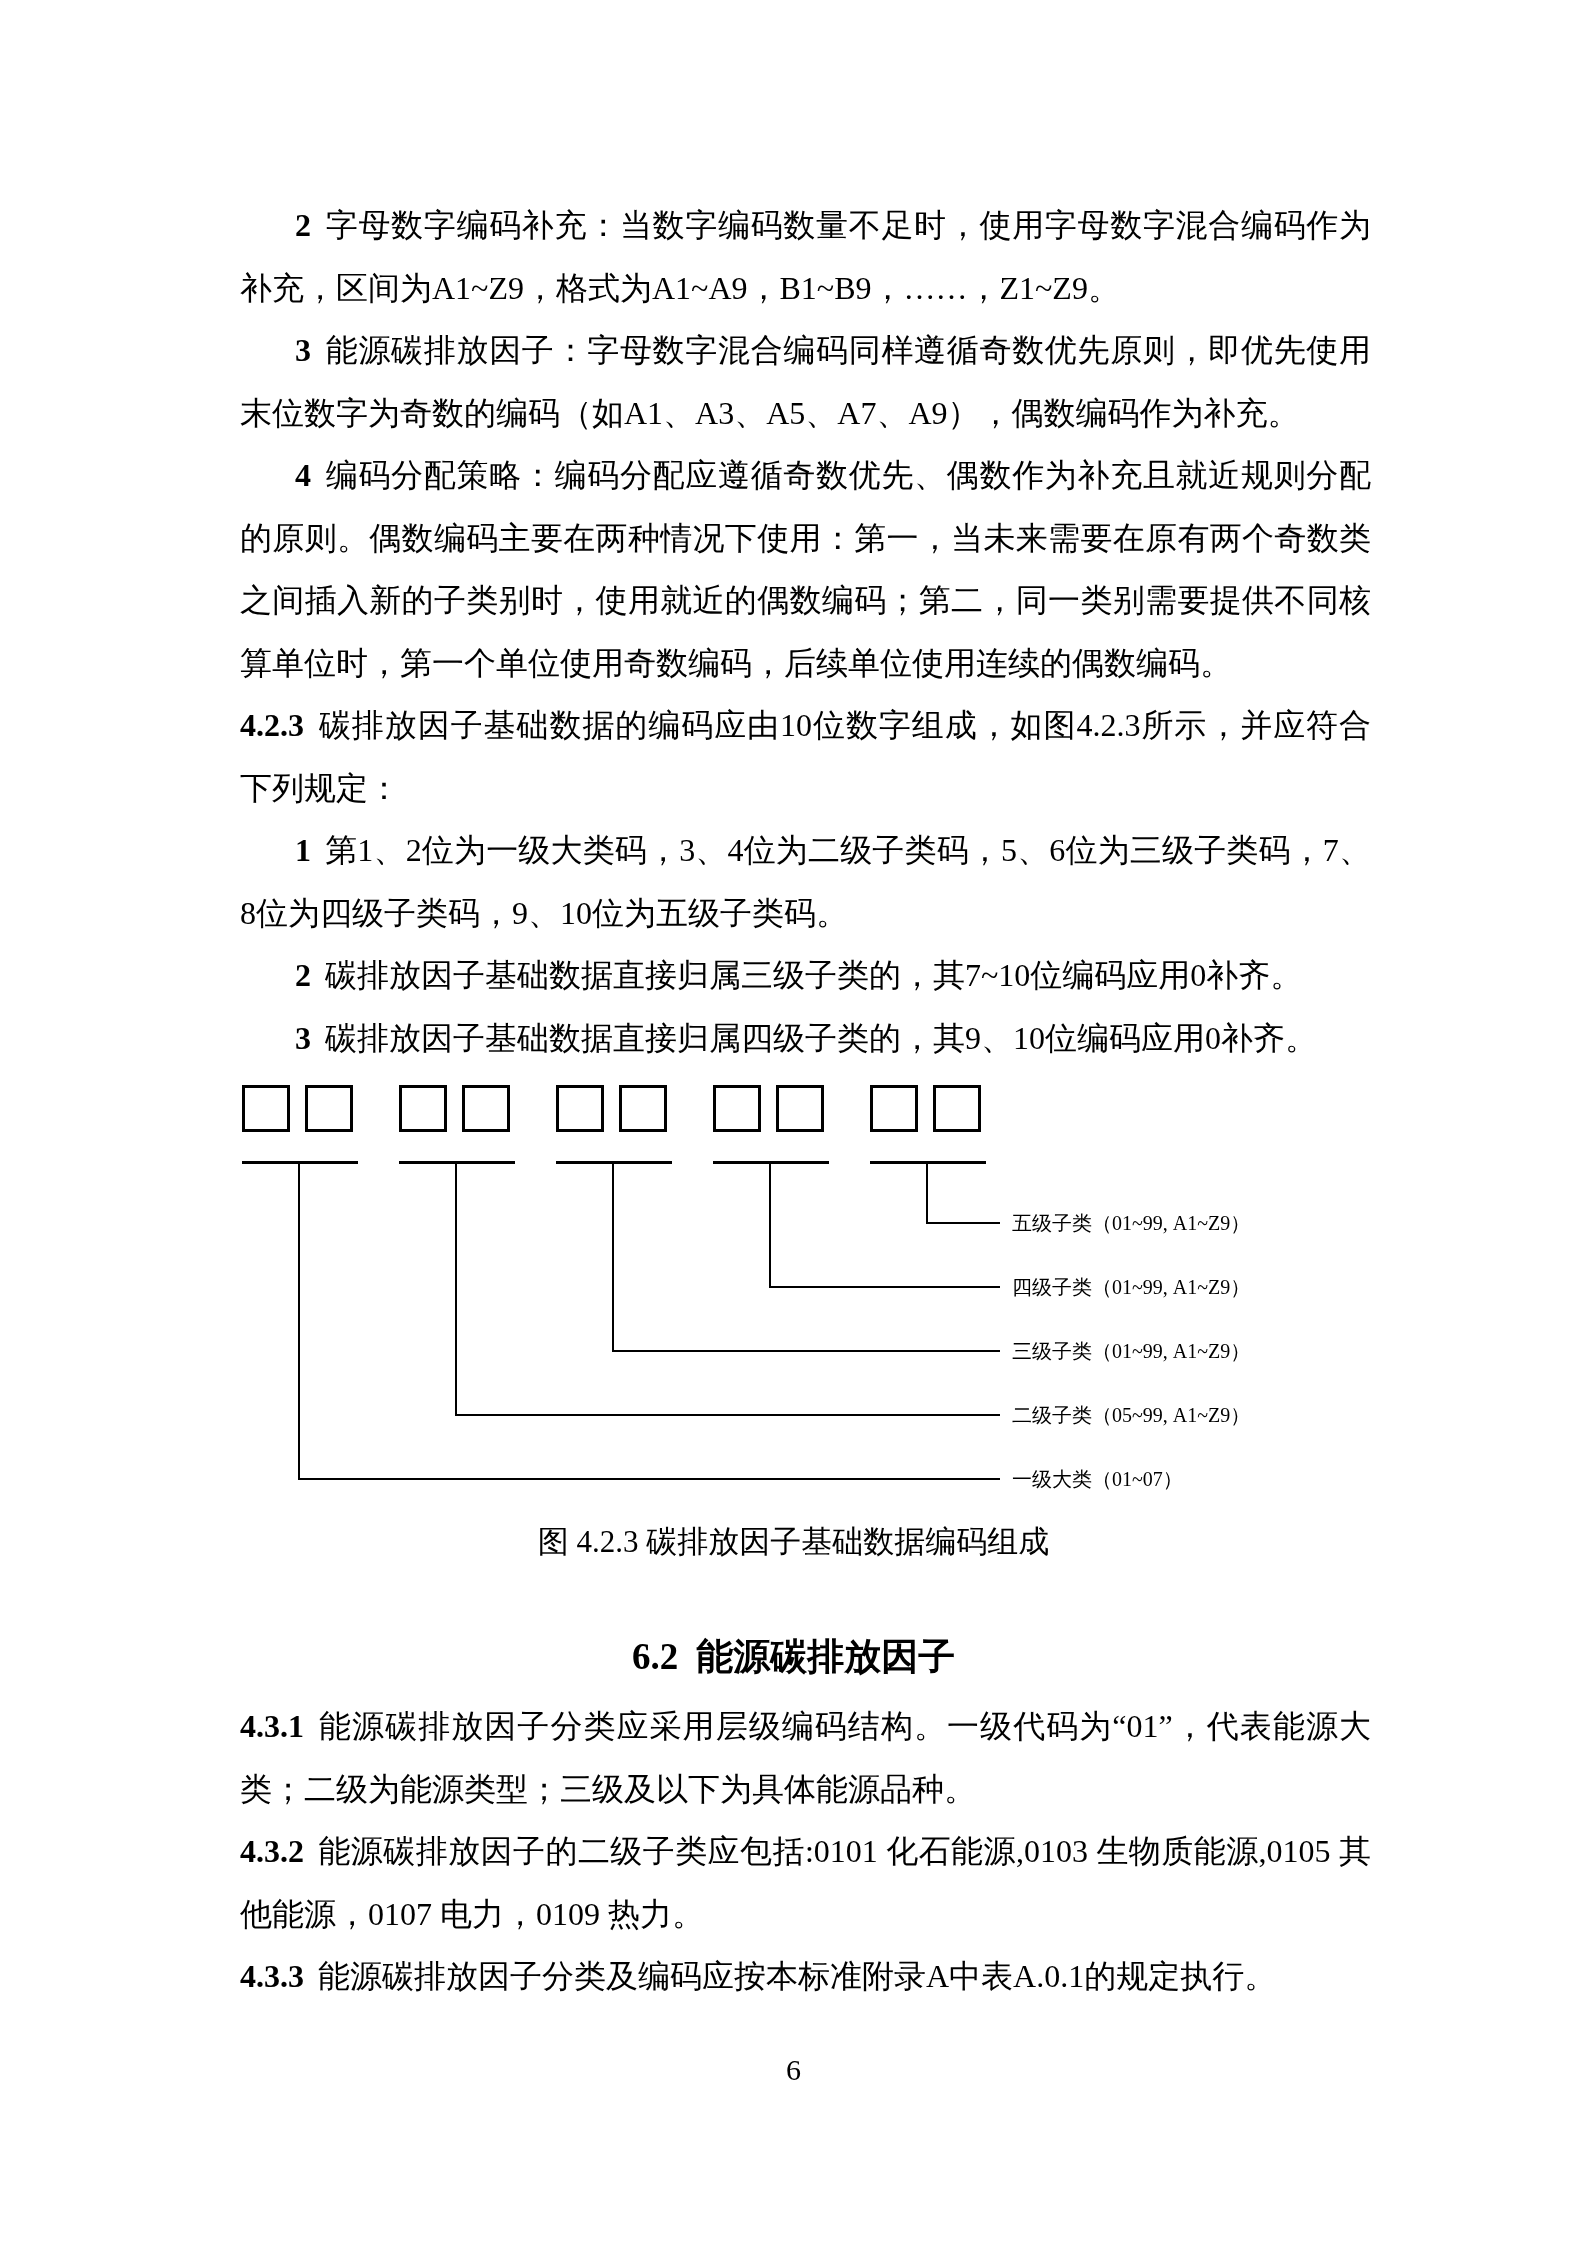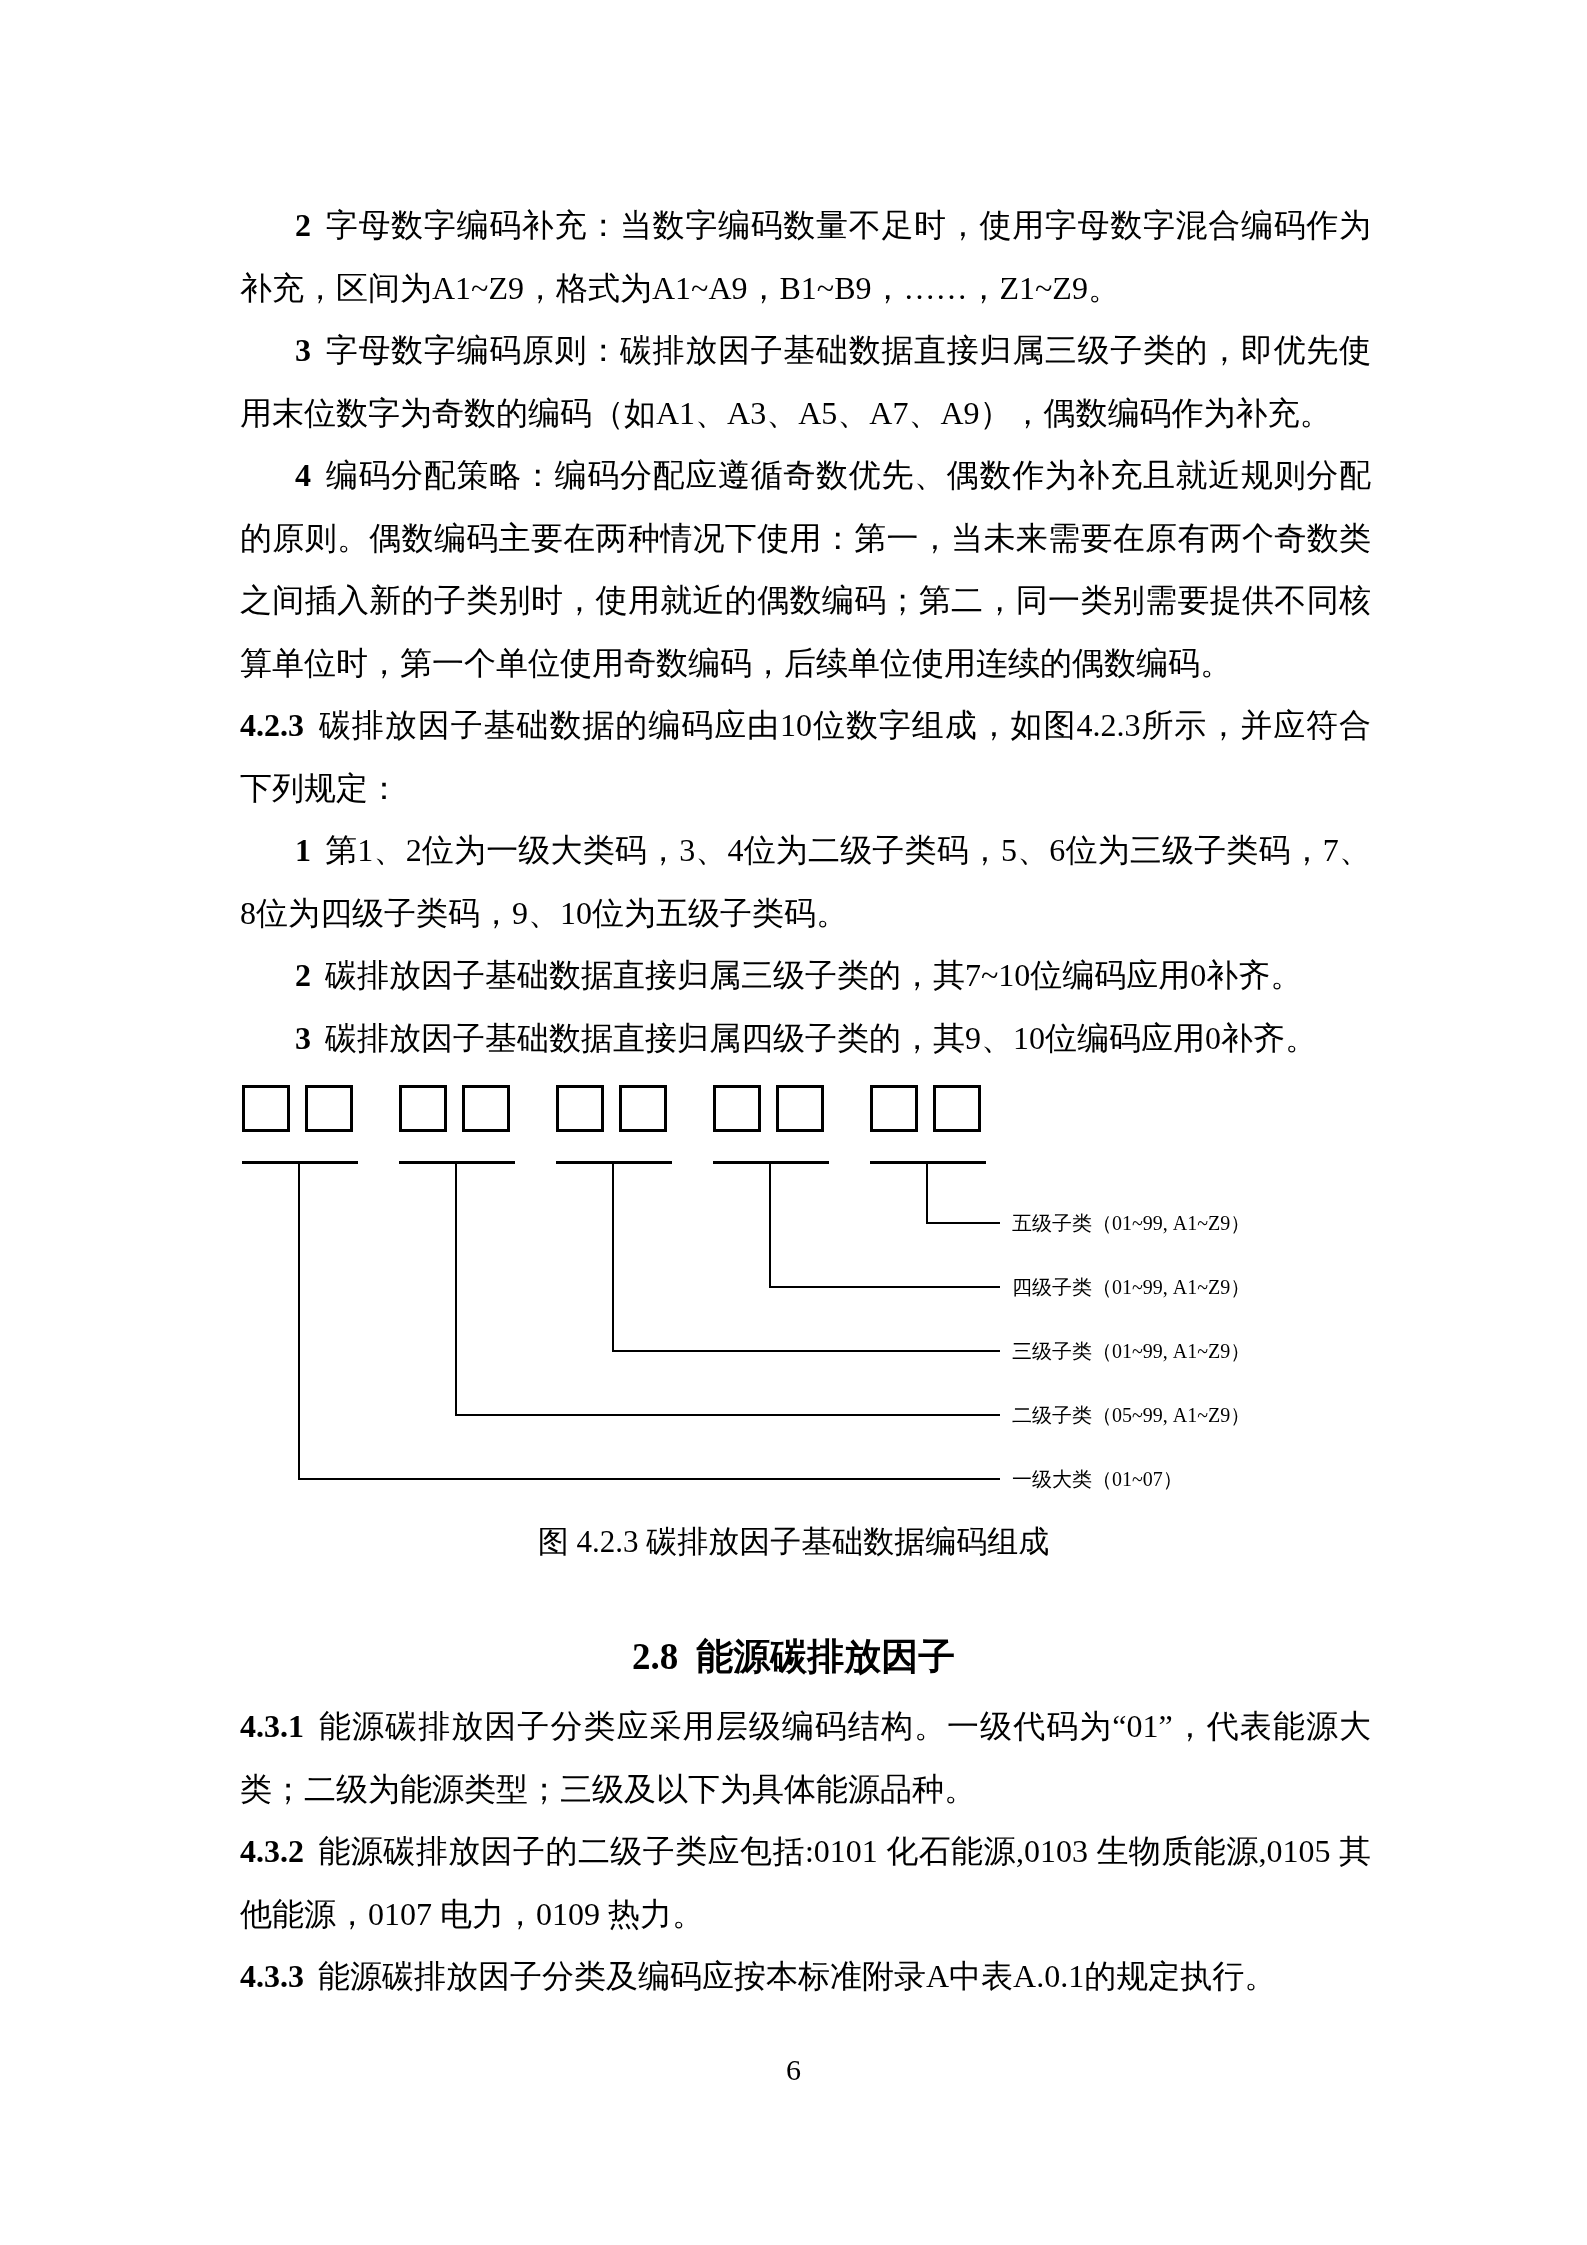--- a/index.html
+++ b/index.html
@@ -60,21 +60,21 @@
     text-align: center; font-size: 30px; line-height: 36px; color: #000;
   }
 </style>
 </head>
 <body>
 
 <div class="page">
 
   <div class="bodytext block-top">
     <p class="item"><b class="num">2</b><span>字母数字编码补充：当数字编码数量不足时，使用字母数字混合编码作为补充，区间为A1~Z9，格式为A1~A9，B1~B9，……，Z1~Z9。</span></p>
-    <p class="item"><b class="num">3</b><span>字母数字编码原则：碳排放因子基础数据直接归属三级子类的，即优先使用末位数字为奇数的编码（如A1、A3、A5、A7、A9），偶数编码作为补充。</span></p>
+    <p class="item"><b class="num">3</b><span>能源碳排放因子：字母数字混合编码同样遵循奇数优先原则，即优先使用末位数字为奇数的编码（如A1、A3、A5、A7、A9），偶数编码作为补充。</span></p>
     <p class="item"><b class="num">4</b><span>编码分配策略：编码分配应遵循奇数优先、偶数作为补充且就近规则分配的原则。偶数编码主要在两种情况下使用：第一，当未来需要在原有两个奇数类之间插入新的子类别时，使用就近的偶数编码；第二，同一类别需要提供不同核算单位时，第一个单位使用奇数编码，后续单位使用连续的偶数编码。</span></p>
     <p class="sect"><b class="num">4.2.3</b><span>碳排放因子基础数据的编码应由10位数字组成，如图4.2.3所示，并应符合下列规定：</span></p>
     <p class="item"><b class="num">1</b><span>第1、2位为一级大类码，3、4位为二级子类码，5、6位为三级子类码，7、8位为四级子类码，9、10位为五级子类码。</span></p>
     <p class="item"><b class="num">2</b><span>碳排放因子基础数据直接归属三级子类的，其7~10位编码应用0补齐。</span></p>
     <p class="item"><b class="num">3</b><span>碳排放因子基础数据直接归属四级子类的，其9、10位编码应用0补齐。</span></p>
   </div>
 
   <div class="diagram">
 
     <div class="dbox" style="left:242px"></div>
@@ -110,21 +110,21 @@
     <div class="dlabel" style="top:118px">五级子类（01~99, A1~Z9）</div>
     <div class="dlabel" style="top:182px">四级子类（01~99, A1~Z9）</div>
     <div class="dlabel" style="top:246px">三级子类（01~99, A1~Z9）</div>
     <div class="dlabel" style="top:310px">二级子类（05~99, A1~Z9）</div>
     <div class="dlabel" style="top:374px">一级大类（01~07）</div>
   </div>
 
   <div class="caption">图 4.2.3  碳排放因子基础数据编码组成</div>
 
   <div class="heading">
-    <span class="hnum">2.8</span><span>能源碳排放因子</span>
+    <span class="hnum">6.2</span><span>能源碳排放因子</span>
   </div>
 
   <div class="bodytext block-bottom">
     <p class="sect"><b class="num">4.3.1</b><span>能源碳排放因子分类应采用层级编码结构。一级代码为“01”，代表能源大类；二级为能源类型；三级及以下为具体能源品种。</span></p>
     <p class="sect"><b class="num">4.3.2</b><span>能源碳排放因子的二级子类应包括:0101 化石能源,0103 生物质能源,0105 其他能源，0107 电力，0109 热力。</span></p>
     <p class="sect"><b class="num">4.3.3</b><span>能源碳排放因子分类及编码应按本标准附录A中表A.0.1的规定执行。</span></p>
   </div>
 
   <div class="page-number">6</div>
 

